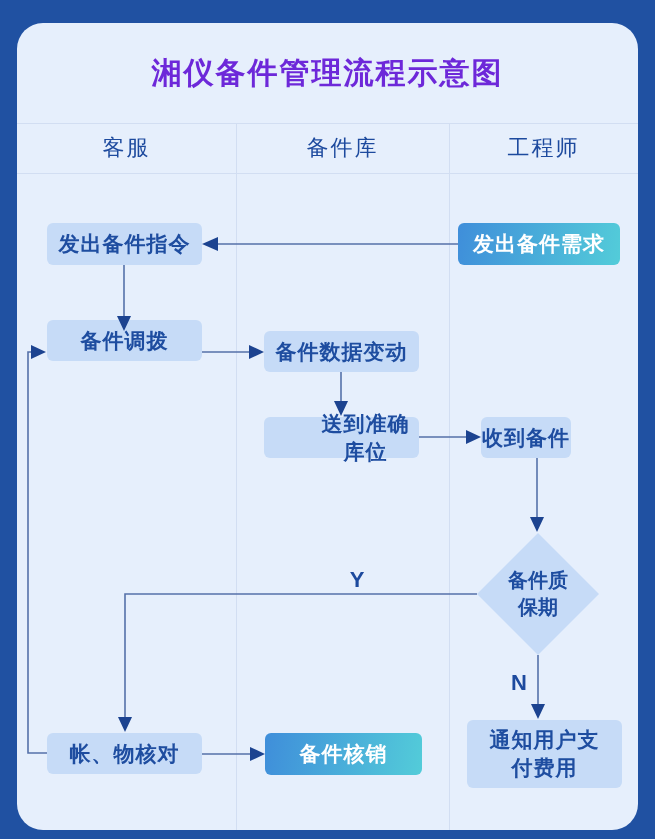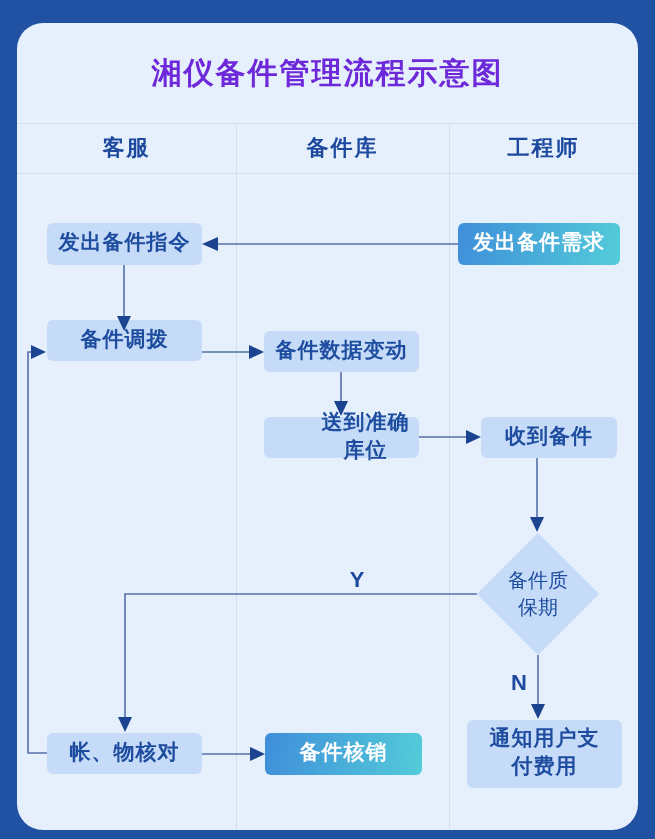--- a/index.html
+++ b/index.html
@@ -36,64 +36,63 @@
   .grid-vline {
     position: absolute; top: 100px; height: 707px; width: 0;
     border-left: 1.5px solid #d2def2;
   }
   .vline-1 { left: 219px; }
   .vline-2 { left: 432px; }
 
   .col-header {
     position: absolute; top: 100px; height: 50px;
     display: flex; align-items: center; justify-content: center;
-    font-size: 22px; font-weight: bold; color: #1d4a9e;
+    font-size: 22px; font-weight: normal; color: #1d4a9e;
     letter-spacing: 2px;
   }
   .col-header-1 { left: 0;    width: 219px; }
   .col-header-2 { left: 219px; width: 213px; }
   .col-header-3 { left: 432px; width: 189px; }
 
   
   .node {
     position: absolute;
     display: flex; align-items: center; justify-content: center;
     text-align: center;
     background: #c6dbf7;
     border-radius: 6px;
     font-size: 21px; font-weight: 600; color: #1e4da0;
     letter-spacing: 1px;
     line-height: 28px;
-    font-family: Liberation Mono, monospace;
   }
   .node-gradient {
     background: linear-gradient(100deg, #3f8eda 0%, #53ccd9 100%);
     color: #ffffff;
   }
   .n-issue-command   { left: 47px;  top: 223px; width: 155px; height: 42px; }
   .n-issue-demand    { left: 458px; top: 223px; width: 162px; height: 42px; }
   .n-allocation      { left: 47px;  top: 320px; width: 155px; height: 41px; }
   .n-data-change     { left: 264px; top: 331px; width: 155px; height: 41px; }
   .n-deliver         { left: 264px; top: 417px; width: 155px; height: 41px; padding-left: 48px; }
-  .n-receive         { left: 481px; top: 417px; width: 136px; height: 41px; }
+  .n-receive         { left: 481px; top: 417px; width: 90px; height: 41px; }
   .n-account-check   { left: 47px;  top: 733px; width: 155px; height: 41px; }
   .n-writeoff        { left: 265px; top: 733px; width: 157px; height: 42px; }
   .n-notify          { left: 467px; top: 720px; width: 155px; height: 68px; padding: 0 14px; }
 
   .diamond {
     position: absolute;
     left: 477px; top: 533px; width: 122px; height: 122px;
     background: #c6dbf7;
     clip-path: polygon(50% 0, 100% 50%, 50% 100%, 0 50%);
     display: flex; align-items: center; justify-content: center;
   }
   .diamond-label {
     width: 72px;
     text-align: center;
-    font-size: 20px; font-weight: 400; color: #1e4da0;
+    font-size: 20px; font-weight: 700; color: #1e4da0;
     line-height: 27px;
   }
 
   svg.connectors {
     position: absolute; left: 0; top: 0;
     width: 655px; height: 839px;
     pointer-events: none;
   }
   .edge { stroke: #5571a9; stroke-width: 1.6; fill: none; }
   .arrowhead { fill: #1c4390; stroke: none; }

